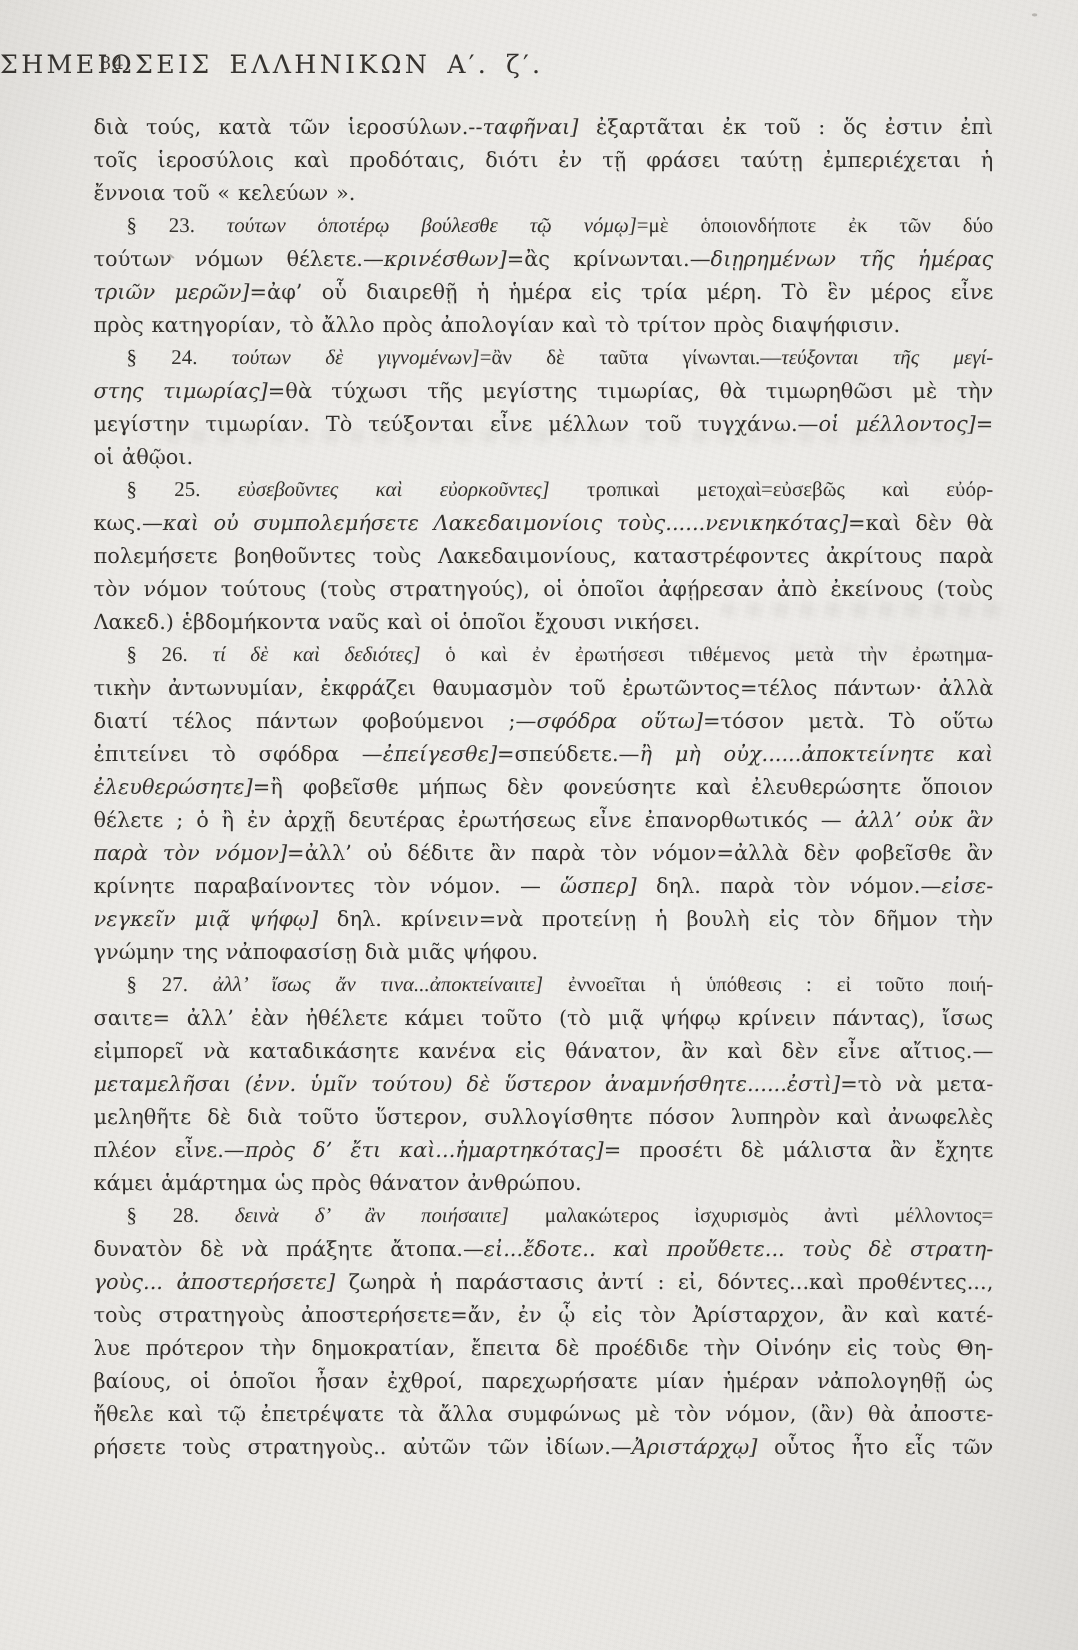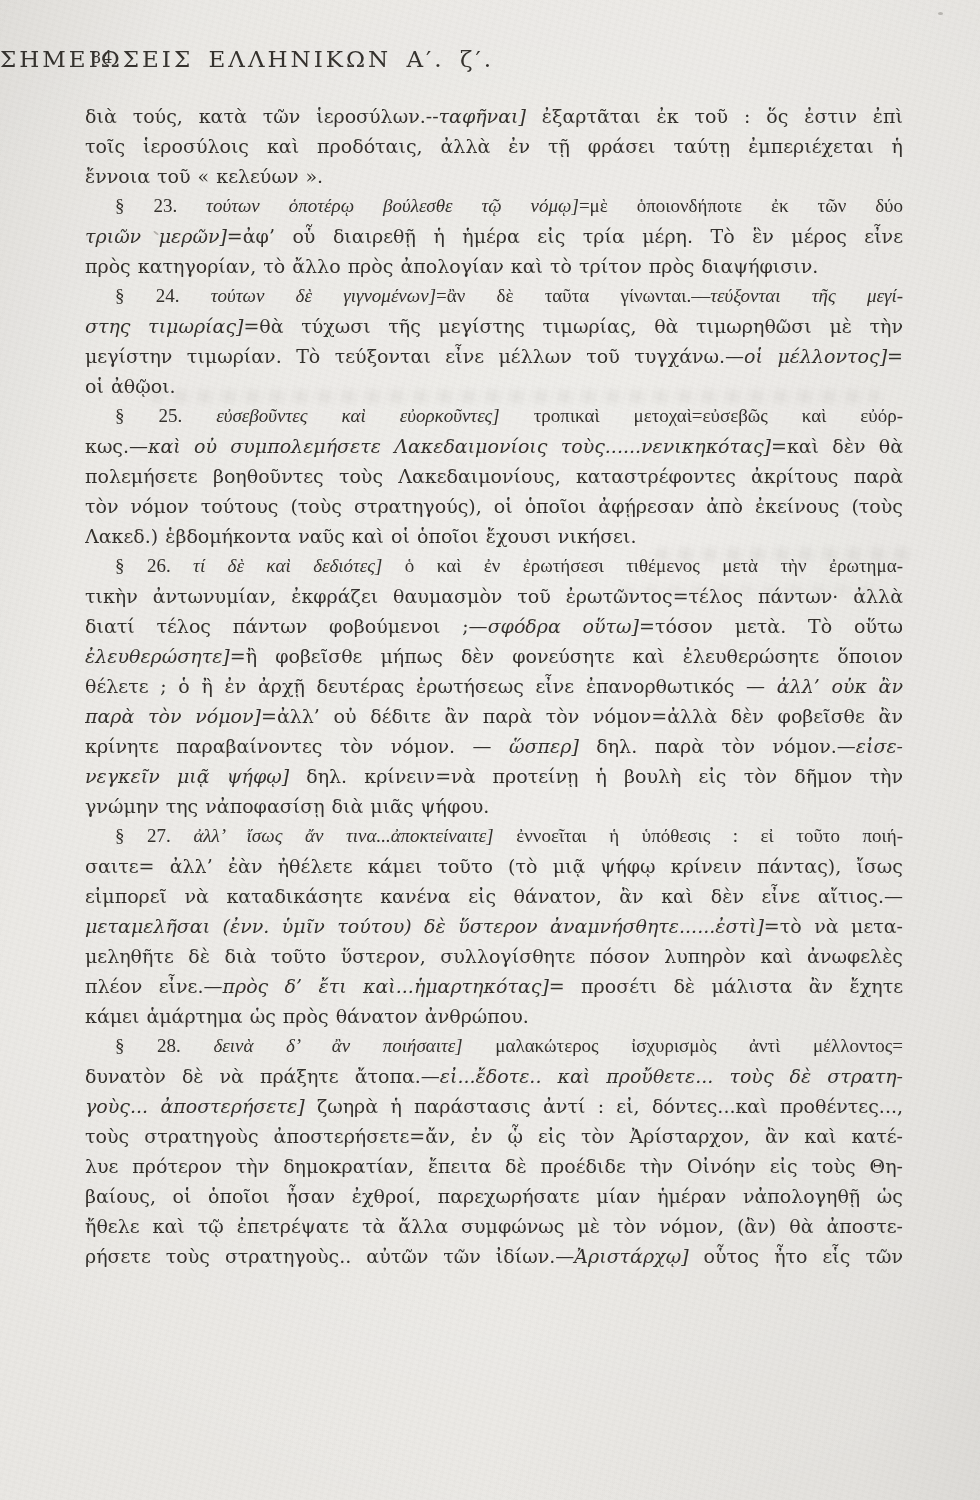--- a/index.html
+++ b/index.html
@@ -63,37 +63,39 @@
 <div class="page">
   <div class="grain"></div>
 
   <div class="header">
     <span class="pagenum">84</span>
     <span class="runtitle">ΣΗΜΕΙΩΣΕΙΣ ΕΛΛΗΝΙΚΩΝ Α′. ζ′.</span>
   </div>
 
   <div class="textblock">
       <div class="line"><span>διὰ τούς, κατὰ τῶν ἱεροσύλων.--</span><span class="it">ταφῆναι]</span><span> ἐξαρτᾶται ἐκ τοῦ : ὅς ἐστιν ἐπὶ</span></div>
-      <div class="line"><span>τοῖς ἱεροσύλοις καὶ προδόταις, ἀλλὰ ἐν τῇ φράσει ταύτῃ ἐμπεριέχεται ἡ</span></div>
+      <div class="line"><span>τοῖς ἱεροσύλοις καὶ προδόταις, διότι ἐν τῇ φράσει ταύτῃ ἐμπεριέχεται ἡ</span></div>
       <div class="line last"><span>ἔννοια τοῦ « κελεύων ».</span></div>
       <div class="line indent"><span>§ 23. </span><span class="it">τούτων ὁποτέρῳ βούλεσθε τῷ νόμῳ]</span><span>=μὲ ὁποιονδήποτε ἐκ τῶν δύο</span></div>
+      <div class="line"><span>τούτων νόμων θέλετε.—</span><span class="it">κρινέσθων]</span><span>=ἂς κρίνωνται.—</span><span class="it">διῃρημένων τῆς ἡμέρας</span></div>
       <div class="line"><span class="it">τριῶν μερῶν]</span><span>=ἀφ’ οὗ διαιρεθῇ ἡ ἡμέρα εἰς τρία μέρη. Τὸ ἓν μέρος εἶνε</span></div>
       <div class="line last"><span>πρὸς κατηγορίαν, τὸ ἄλλο πρὸς ἀπολογίαν καὶ τὸ τρίτον πρὸς διαψήφισιν.</span></div>
       <div class="line indent"><span>§ 24. </span><span class="it">τούτων δὲ γιγνομένων]</span><span>=ἂν δὲ ταῦτα γίνωνται.—</span><span class="it">τεύξονται τῆς μεγί-</span></div>
       <div class="line"><span class="it">στης τιμωρίας]</span><span>=θὰ τύχωσι τῆς μεγίστης τιμωρίας, θὰ τιμωρηθῶσι μὲ τὴν</span></div>
       <div class="line"><span>μεγίστην τιμωρίαν. Τὸ τεύξονται εἶνε μέλλων τοῦ τυγχάνω.—</span><span class="it">οἱ μέλλοντος]</span><span>=</span></div>
       <div class="line last"><span>οἱ ἀθῷοι.</span></div>
       <div class="line indent"><span>§ 25. </span><span class="it">εὐσεβοῦντες καὶ εὐορκοῦντες]</span><span> τροπικαὶ μετοχαὶ=εὐσεβῶς καὶ εὐόρ-</span></div>
       <div class="line"><span>κως.—</span><span class="it">καὶ οὐ συμπολεμήσετε Λακεδαιμονίοις τοὺς......νενικηκότας]</span><span>=καὶ δὲν θὰ</span></div>
       <div class="line"><span>πολεμήσετε βοηθοῦντες τοὺς Λακεδαιμονίους, καταστρέφοντες ἀκρίτους παρὰ</span></div>
       <div class="line"><span>τὸν νόμον τούτους (τοὺς στρατηγούς), οἱ ὁποῖοι ἀφῄρεσαν ἀπὸ ἐκείνους (τοὺς</span></div>
       <div class="line last"><span>Λακεδ.) ἑβδομήκοντα ναῦς καὶ οἱ ὁποῖοι ἔχουσι νικήσει.</span></div>
       <div class="line indent"><span>§ 26. </span><span class="it">τί δὲ καὶ δεδιότες]</span><span> ὁ καὶ ἐν ἐρωτήσεσι τιθέμενος μετὰ τὴν ἐρωτημα-</span></div>
       <div class="line"><span>τικὴν ἀντωνυμίαν, ἐκφράζει θαυμασμὸν τοῦ ἐρωτῶντος=τέλος πάντων· ἀλλὰ</span></div>
       <div class="line"><span>διατί τέλος πάντων φοβούμενοι ;—</span><span class="it">σφόδρα οὕτω]</span><span>=τόσον μετὰ. Τὸ οὕτω</span></div>
+      <div class="line"><span>ἐπιτείνει τὸ σφόδρα —</span><span class="it">ἐπείγεσθε]</span><span>=σπεύδετε.—</span><span class="it">ἢ μὴ οὐχ......ἀποκτείνητε καὶ</span></div>
       <div class="line"><span class="it">ἐλευθερώσητε]</span><span>=ἢ φοβεῖσθε μήπως δὲν φονεύσητε καὶ ἐλευθερώσητε ὅποιον</span></div>
       <div class="line"><span>θέλετε ; ὁ ἢ ἐν ἀρχῇ δευτέρας ἐρωτήσεως εἶνε ἐπανορθωτικός — </span><span class="it">ἀλλ’ οὐκ ἂν</span></div>
       <div class="line"><span class="it">παρὰ τὸν νόμον]</span><span>=ἀλλ’ οὐ δέδιτε ἂν παρὰ τὸν νόμον=ἀλλὰ δὲν φοβεῖσθε ἂν</span></div>
       <div class="line"><span>κρίνητε παραβαίνοντες τὸν νόμον. — </span><span class="it">ὥσπερ]</span><span> δηλ. παρὰ τὸν νόμον.—</span><span class="it">εἰσε-</span></div>
       <div class="line"><span class="it">νεγκεῖν μιᾷ ψήφῳ]</span><span> δηλ. κρίνειν=νὰ προτείνῃ ἡ βουλὴ εἰς τὸν δῆμον τὴν</span></div>
       <div class="line last"><span>γνώμην της νἀποφασίσῃ διὰ μιᾶς ψήφου.</span></div>
       <div class="line indent"><span>§ 27. </span><span class="it">ἀλλ’ ἴσως ἄν τινα...ἀποκτείναιτε]</span><span> ἐννοεῖται ἡ ὑπόθεσις : εἰ τοῦτο ποιή-</span></div>
       <div class="line"><span>σαιτε= ἀλλ’ ἐὰν ἠθέλετε κάμει τοῦτο (τὸ μιᾷ ψήφῳ κρίνειν πάντας), ἴσως</span></div>
       <div class="line"><span>εἰμπορεῖ νὰ καταδικάσητε κανένα εἰς θάνατον, ἂν καὶ δὲν εἶνε αἴτιος.—</span></div>
       <div class="line"><span class="it">μεταμελῆσαι (ἐνν. ὑμῖν τούτου) δὲ ὕστερον ἀναμνήσθητε......ἐστὶ]</span><span>=τὸ νὰ μετα-</span></div>

